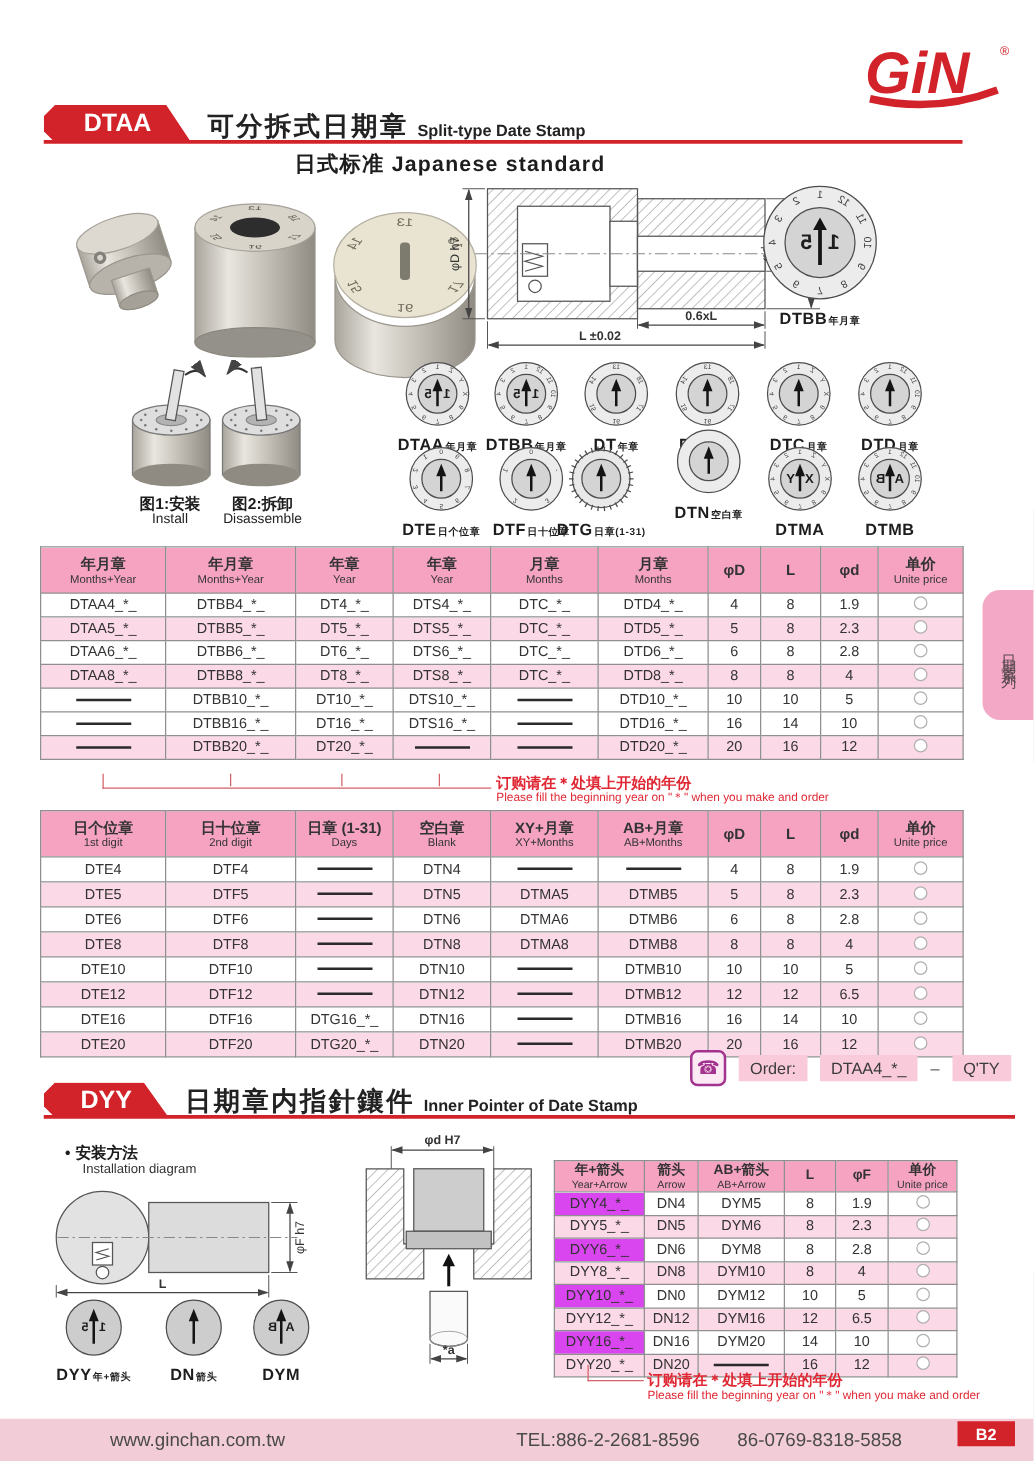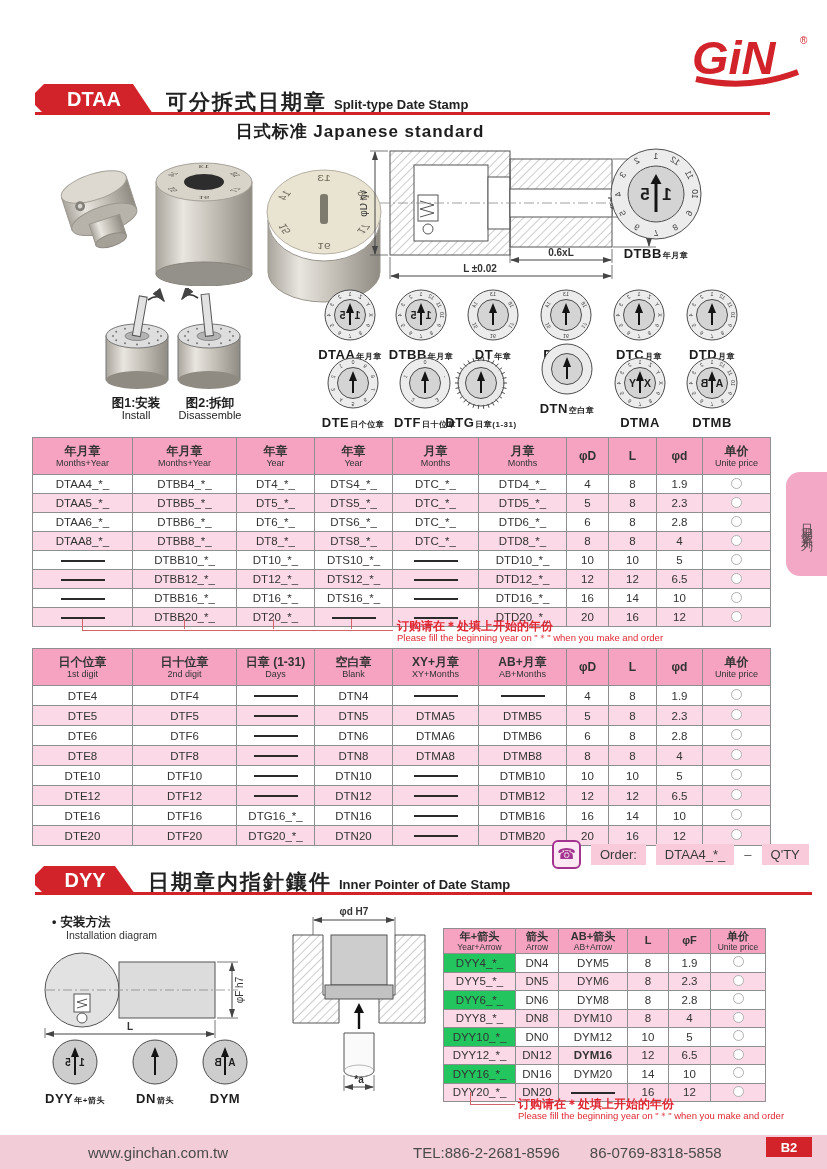--- a/index.html
+++ b/index.html
@@ -20,21 +20,21 @@
   
   .cat-table{border-collapse:collapse;table-layout:fixed;}
   .cat-table th,.cat-table td{border:1px solid #8f8f8f;text-align:center;vertical-align:middle;padding:0;color:#333;overflow:hidden;}
   .cat-table th{background:#f5a3c1;}
   .cat-table .cn{font-size:12px;font-weight:bold;line-height:1.2;color:#333;}
   .cat-table .en{font-size:9px;font-weight:normal;line-height:1.15;color:#333;}
   .t3 .cn{font-size:11px;}
   .t3 .en{font-size:8.5px;}
   .cat-table td{font-size:11.5px;background:#fff;}
   .cat-table tr.alt td{background:#fcd9e6;}
-  .cat-table td.plain{background:#22c55e;}
+  .cat-table td.plain{background:#d946ef;}
   .dash{display:inline-block;width:44px;border-top:2px solid #2a2a2a;vertical-align:middle;}
   .circ{display:inline-block;width:9px;height:9px;border:1px solid #b0b0b0;border-radius:50%;background:#fff;}
 
   .note-cn{color:#e02834;font-weight:bold;font-size:12px;white-space:nowrap;}
   .note-en{color:#e02834;font-size:9.5px;white-space:nowrap;}
 
   
   .order-strip{display:flex;align-items:center;gap:10px;}
   .chip{background:#f9cada;color:#3a3a3a;font-size:13px;padding:3px 9px;display:inline-block;white-space:nowrap;}
   .phone-box{width:25px;height:25px;border:2px solid #a2338f;border-radius:6px;background:#fde9f4;
@@ -626,32 +626,20 @@
             <td style="height: 18px;">DTBB10_*_</td>
             <td style="height: 18px;">DT10_*_</td>
             <td style="height: 18px;">DTS10_*_</td>
             <td style="height: 18px;"><span class="dash"></span></td>
             <td style="height: 18px;">DTD10_*_</td>
             <td style="height: 18px;">10</td>
             <td style="height: 18px;">10</td>
             <td style="height: 18px;">5</td>
             <td style="height: 18px;"><span class="circ"></span></td>
           </tr>
-          <tr class="alt">
-            <td style="height: 18px;"><span class="dash"></span></td>
-            <td style="height: 18px;">DTBB12_*_</td>
-            <td style="height: 18px;">DT12_*_</td>
-            <td style="height: 18px;">DTS12_*_</td>
-            <td style="height: 18px;"><span class="dash"></span></td>
-            <td style="height: 18px;">DTD12_*_</td>
-            <td style="height: 18px;">12</td>
-            <td style="height: 18px;">12</td>
-            <td style="height: 18px;">6.5</td>
-            <td style="height: 18px;"><span class="circ"></span></td>
-          </tr>
           <tr>
             <td style="height: 18px;"><span class="dash"></span></td>
             <td style="height: 18px;">DTBB16_*_</td>
             <td style="height: 18px;">DT16_*_</td>
             <td style="height: 18px;">DTS16_*_</td>
             <td style="height: 18px;"><span class="dash"></span></td>
             <td style="height: 18px;">DTD16_*_</td>
             <td style="height: 18px;">16</td>
             <td style="height: 18px;">14</td>
             <td style="height: 18px;">10</td>
@@ -964,21 +952,21 @@
             <td class="plain" style="height: 17.5px;">DYY10_*_</td>
             <td style="height: 17.5px;">DN0</td>
             <td style="height: 17.5px;">DYM12</td>
             <td style="height: 17.5px;">10</td>
             <td style="height: 17.5px;">5</td>
             <td style="height: 17.5px;"><span class="circ"></span></td>
           </tr>
           <tr class="alt">
             <td class="plain" style="height: 17.5px;">DYY12_*_</td>
             <td style="height: 17.5px;">DN12</td>
-            <td style="height: 17.5px; font-weight: bold;">DYM16</td>
+            <td style="height: 17.5px;">DYM16</td>
             <td style="height: 17.5px;">12</td>
             <td style="height: 17.5px;">6.5</td>
             <td style="height: 17.5px;"><span class="circ"></span></td>
           </tr>
           <tr>
             <td class="plain" style="height: 17.5px;">DYY16_*_</td>
             <td style="height: 17.5px;">DN16</td>
             <td style="height: 17.5px;">DYM20</td>
             <td style="height: 17.5px;">14</td>
             <td style="height: 17.5px;">10</td>

